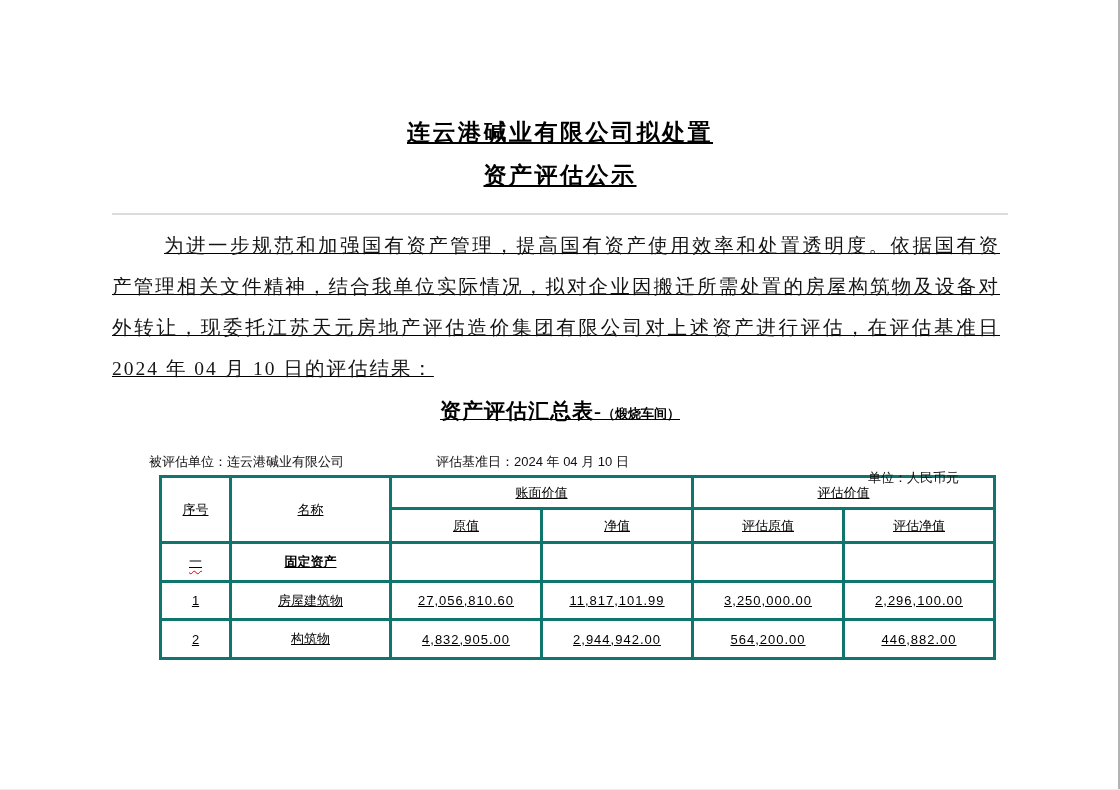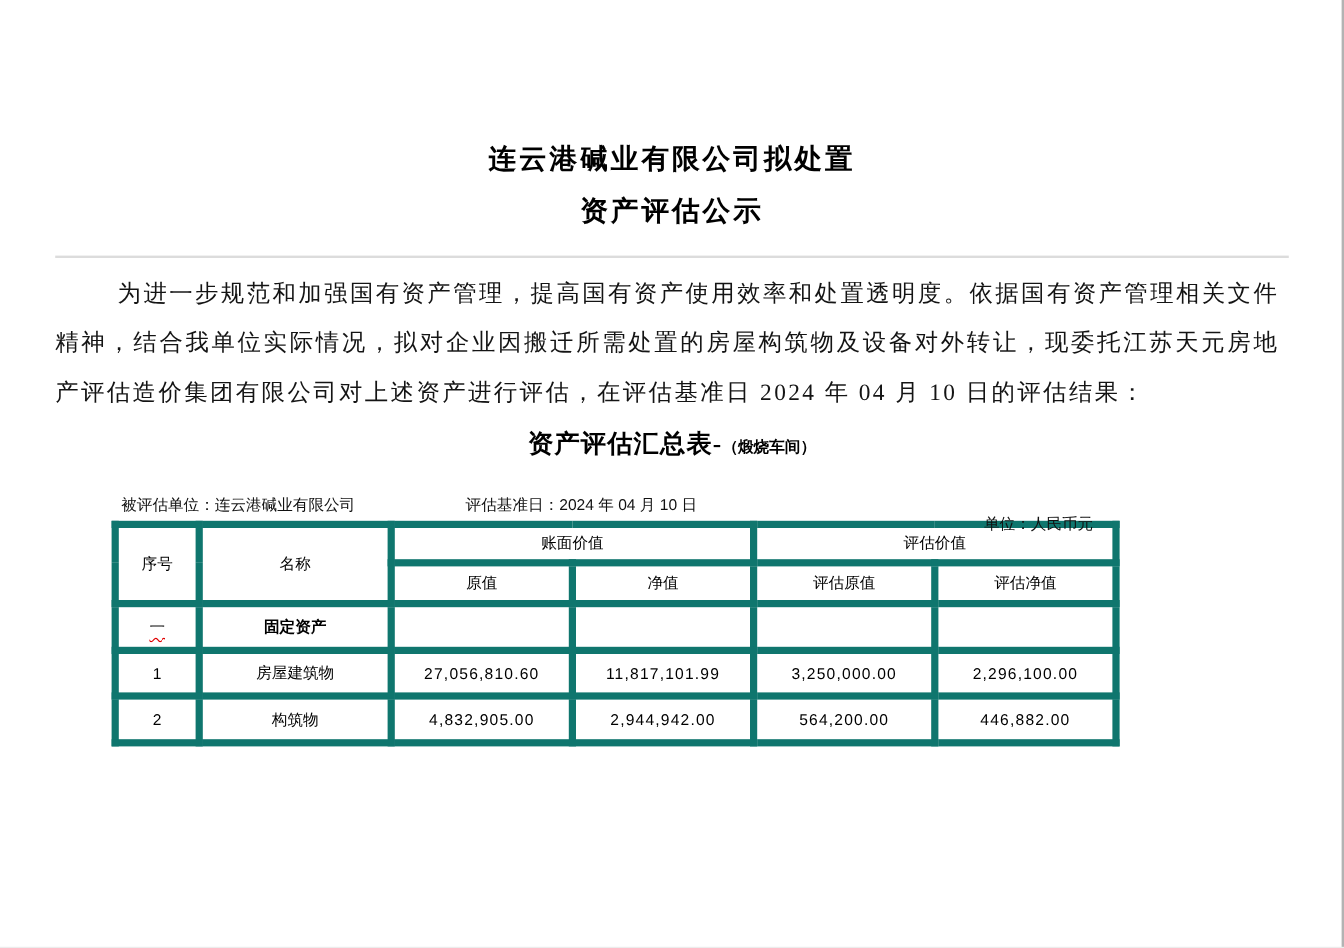--- a/index.html
+++ b/index.html
@@ -5,21 +5,21 @@
   * { box-sizing: border-box; }
   html, body { margin: 0; padding: 0; }
   body {
     width: 1120px; height: 790px;
     background: #ffffff;
     font-family: "Liberation Serif", "DejaVu Serif", serif;
     color: #000;
     position: relative;
     overflow: hidden;
   }
-  .content { padding: 0 46px; }
+  .content { padding: 0 112px; text-decoration: underline; }
 
   .doc-title {
     margin: 0; text-align: center;
     font-size: 23px; font-weight: bold; letter-spacing: 2.5px;
     line-height: 30px;
   }
   .doc-title.first { padding-top: 118px; }
   .doc-title.second { margin-top: 13px; }
 
   .divider {
@@ -37,35 +37,35 @@
   .section-title {
     margin-top: 9px; text-align: center;
     font-weight: bold; line-height: 27px;
   }
   .section-title .main { font-size: 21px; letter-spacing: 1px; }
   .section-title .suffix { font-size: 13px; text-align: right; }
 
   .meta-row {
     position: relative;
     width: 834px; height: 18px;
-    margin: 26px 0 0 47px;
+    margin: 26px 0 0 29px;
     font-size: 13px;
     font-family: "Liberation Sans", "DejaVu Sans", sans-serif;
     color: #111;
   }
   .meta-left  { position: absolute; left: 8px;   top: 0; }
   .meta-mid   { position: absolute; left: 295px; top: 0; }
   .meta-right { position: absolute; right: 16px; top: 16px; }
 
   table.summary {
     width: 834px; margin: 4px 0 0 47px;
     border-collapse: collapse; table-layout: fixed;
   }
   table.summary td {
-    border: 6px solid #0f766e;
+    border: 3px solid #0f766e;
     font-size: 13px; text-align: center;
     padding: 0; vertical-align: middle;
     font-family: "Liberation Sans", "DejaVu Sans", sans-serif;
   }
   tr.head1 td { height: 32px; }
   tr.head2 td { height: 34px; }
   tr.row-cat td { height: 39px; }
   tr.row-1 td { height: 38px; }
   tr.row-2 td { height: 39px; }
   td.num {

